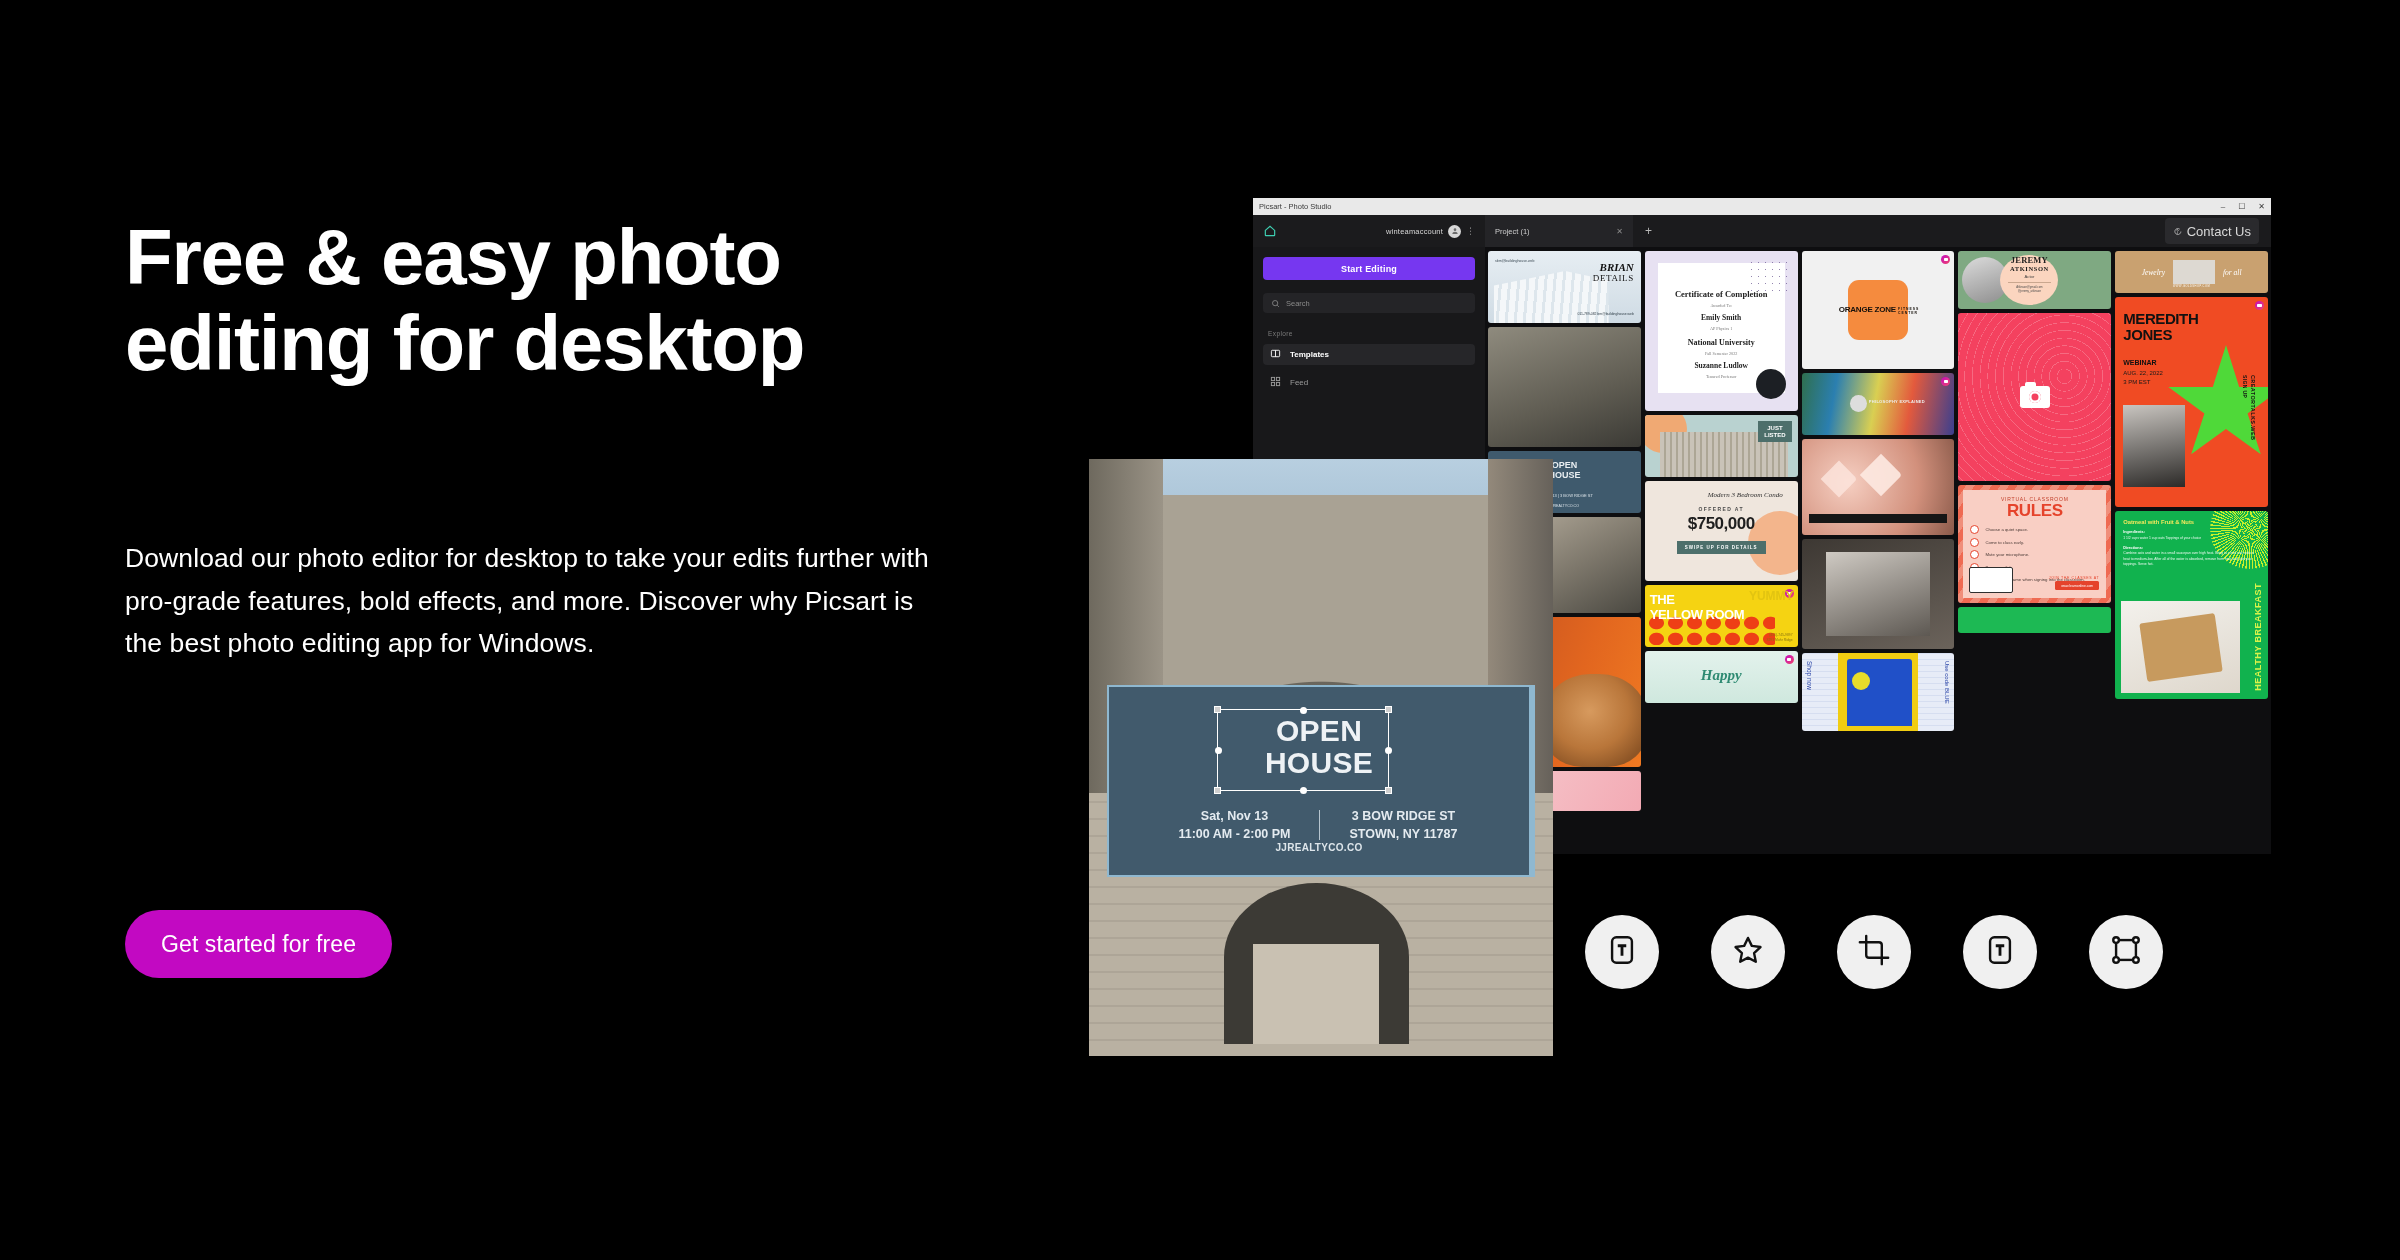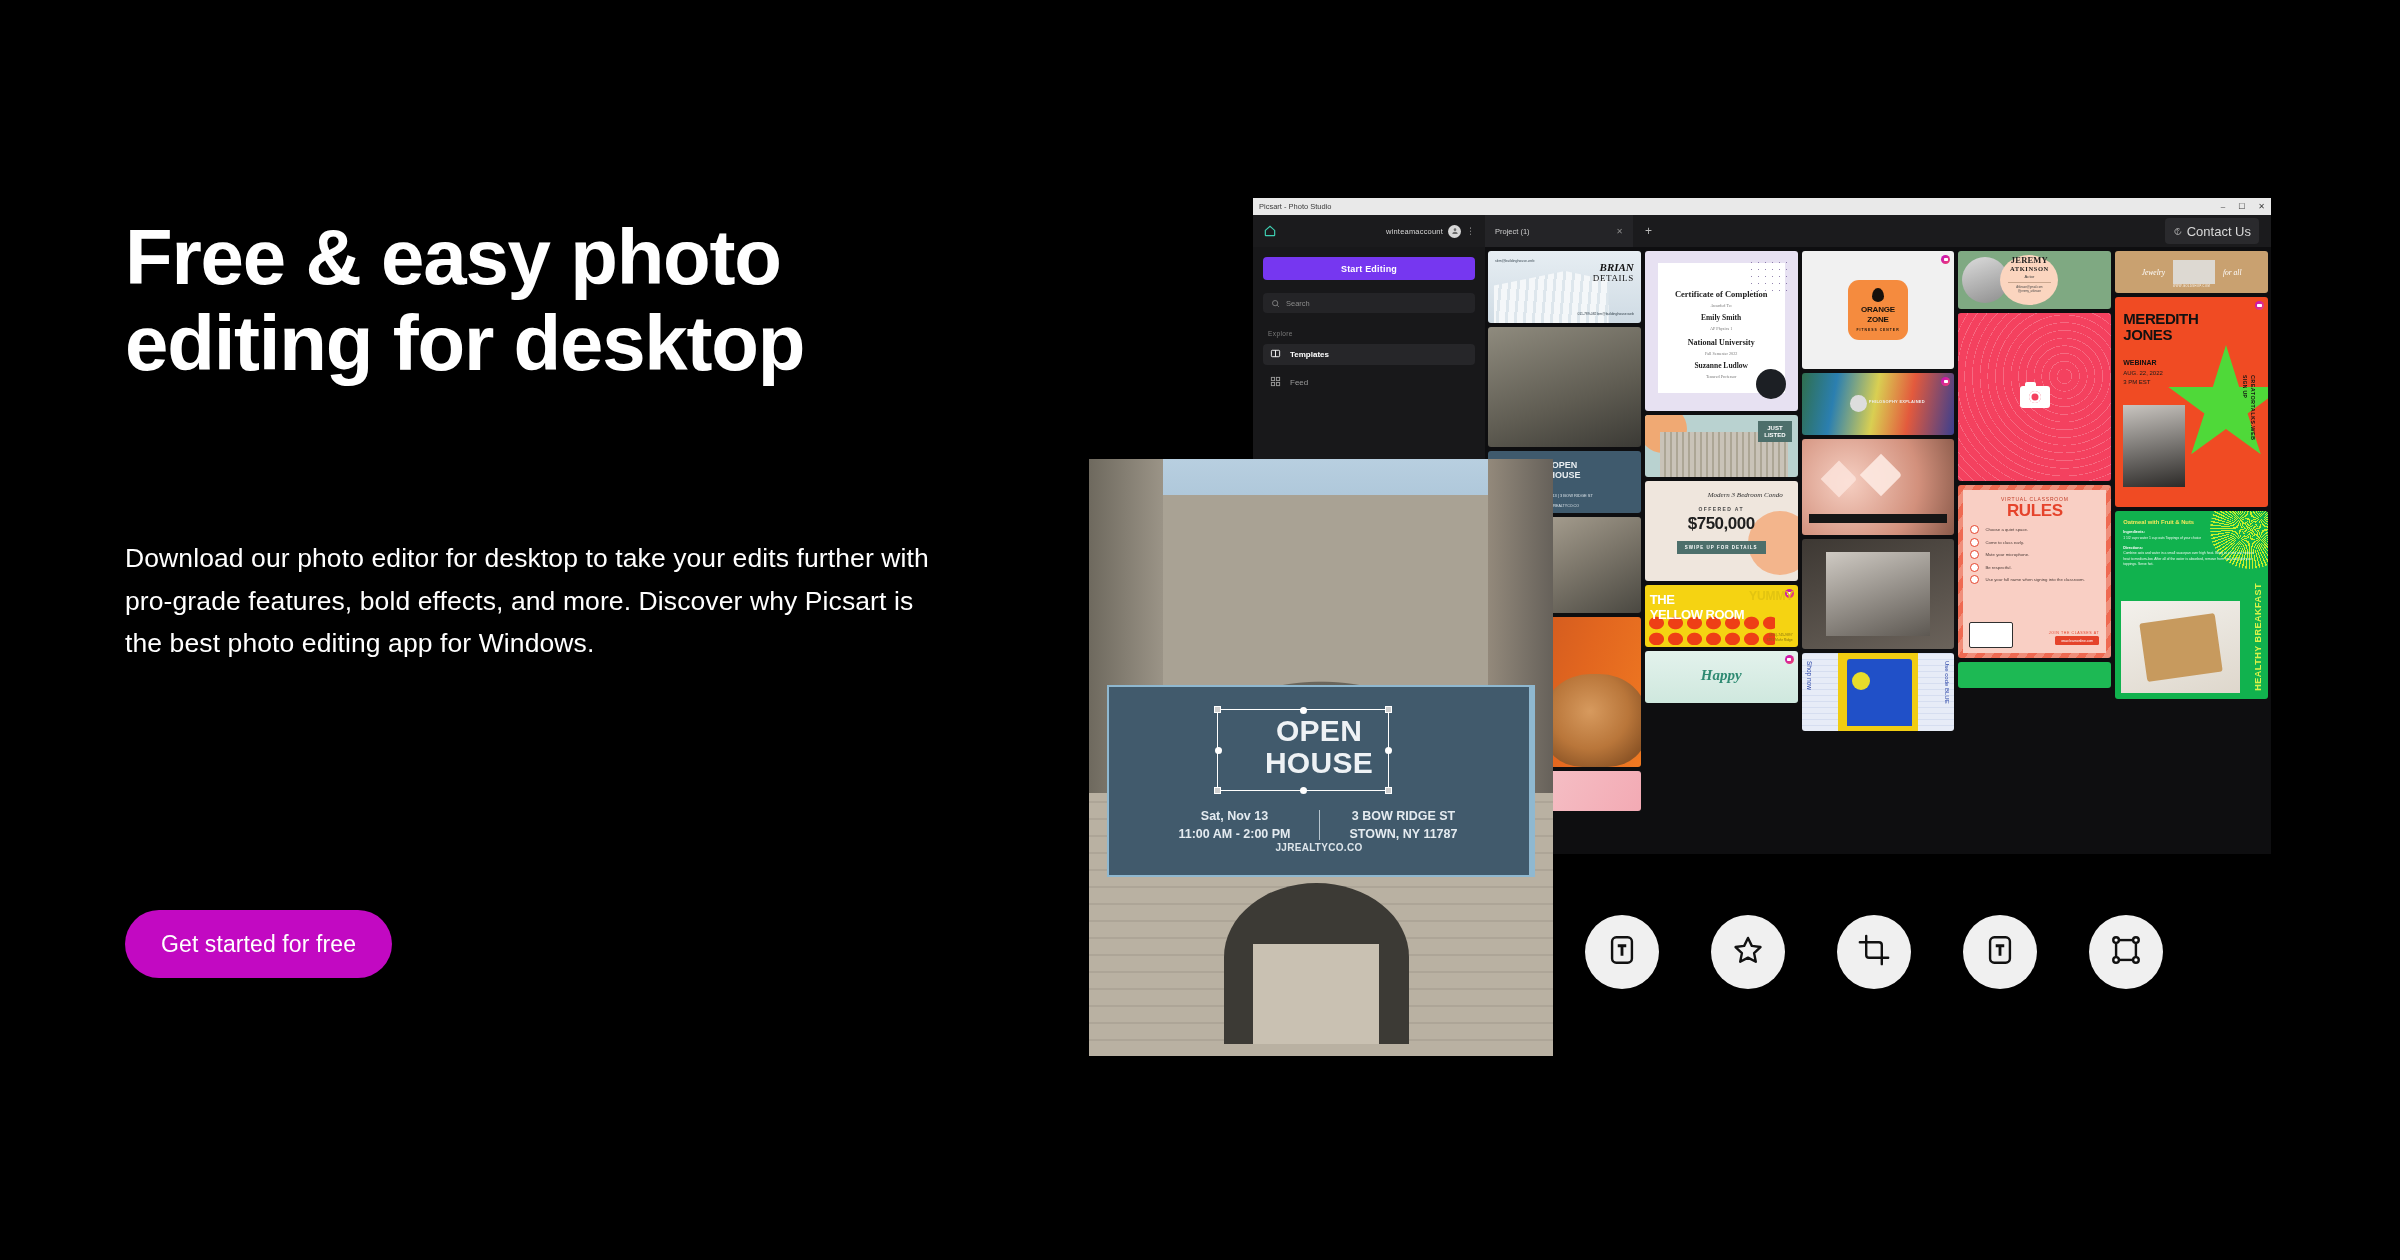--- a/index.html
+++ b/index.html
@@ -151,21 +151,21 @@
   .c-yellow .t2 { position:absolute; left:5px; top:22px; font-size:13px; font-weight:800; color:#fff; letter-spacing:-.5px; }
   .c-yellow .gh { position:absolute; right:4px; top:4px; font-size:12px; font-weight:800; color:#e2c411; }
   .c-yellow .dots { position:absolute; left:2px; bottom:2px; width:84%; height:30px;
      background-image:radial-gradient(#ee3f16 7px, transparent 8px); background-size:19px 16px; }
   .c-yellow .ph { position:absolute; right:5px; bottom:4px; font-size:3.4px; color:#8a7410; text-align:right; line-height:1.5; }
 
   .c-happy { height:52px; background:linear-gradient(180deg,#e3f2ec,#cfe8de); position:relative; }
   .c-happy .hp { position:absolute; left:0;right:0; top:16px; text-align:center; font-family:"Liberation Serif",serif; font-style:italic; font-weight:700; font-size:15px; color:#2e8a72; }
 
   .c-orange { height:118px; background:#f1f1f1; display:flex; align-items:center; justify-content:center; position:relative; }
-  .c-orange .sq { width:60px;height:60px;border-radius:11px;background:#f58b3e; display:flex;flex-direction:column;align-items:center;justify-content:center; gap:2px; }
+  .c-orange .sq { width:60px;height:60px;border-radius:11px;background:#f58b3e; display:flex;flex-direction:row;align-items:center;justify-content:center; gap:2px; }
   .c-orange .l1 { font-size:8px; font-weight:800; color:#16110c; line-height:1; text-align:center; letter-spacing:-.2px; }
   .c-orange .l2 { font-size:3.4px; font-weight:700; color:#16110c; letter-spacing:1px; margin-top:2px; }
   .c-orange .pin { width:12px;height:14px;background:#16110c; border-radius:50% 50% 50% 50%/60% 60% 40% 40%; margin-bottom:2px; }
 
   .c-rainbow { height:62px; background:linear-gradient(100deg,#2f6f4e,#2b7fb0 22%,#d9cf52 48%,#e35a3d 70%,#3a3f8f 100%); filter:blur(.3px); position:relative; }
   .c-rainbow .lbl { position:absolute; left:44%; top:42%; font-size:4px; color:#eee; font-weight:700; letter-spacing:.3px; }
   .c-rainbow .disc { position:absolute; left:32%; top:36%; width:17px;height:17px;border-radius:50%;background:#ddd; }
 
   .c-heart { height:96px; background:radial-gradient(circle at 30% 45%,#f6cfc2,#d2907c 60%,#8a5a4a); position:relative; }
   .c-heart .strip { position:absolute; left:7px; right:7px; bottom:12px; height:9px; background:#161616; }
@@ -190,21 +190,21 @@
   .c-jeremy .n3 { font-size:4.2px; color:#3c3c3c; margin-top:1.5px; }
   .c-jeremy .n4 { font-size:2.8px; color:#4a4a4a; margin-top:3px; text-align:center; line-height:1.5; border-top:.5px solid #caa78f; padding-top:2px; width:74%; }
 
   .c-cam { height:168px; background:#f4415f; position:relative; overflow:hidden; }
   .c-cam .rings { position:absolute; inset:-30%; border-radius:50%;
      background:repeating-radial-gradient(circle at 60% 40%, transparent 0 7px, rgba(255,255,255,.22) 7px 7.7px); transform:rotate(12deg); }
   .c-cam .ic { position:absolute; left:50%; top:50%; transform:translate(-50%,-50%); width:30px;height:22px;background:#fff; border-radius:3px; }
   .c-cam .ic:after { content:""; position:absolute; left:50%;top:50%; transform:translate(-50%,-50%); width:12px;height:12px;border-radius:50%; background:#f4415f; box-shadow:0 0 0 2.5px #fff inset; }
   .c-cam .ic:before { content:""; position:absolute; left:5px; top:-4px; width:11px;height:5px;background:#fff;border-radius:2px 2px 0 0; }
 
-  .c-rules { height:173px; background:repeating-linear-gradient(125deg,#ef6a52 0 7px,#f08e7a 7px 14px); padding:5px; position:relative; }
+  .c-rules { height:118px; background:repeating-linear-gradient(125deg,#ef6a52 0 7px,#f08e7a 7px 14px); padding:5px; position:relative; }
   .c-rules .in { background:#f9cfc4; width:100%; height:100%; padding:6px 7px; position:relative; }
   .c-rules .t1 { text-align:center; font-size:5px; color:#c2402b; letter-spacing:.8px; }
   .c-rules .t2 { text-align:center; font-size:17px; font-weight:800; color:#e5432b; line-height:1; letter-spacing:-.4px; }
   .c-rules ul { list-style:none; margin-top:6px; }
   .c-rules li { display:flex; align-items:center; gap:6px; margin-bottom:3.5px; font-size:4.3px; color:#4a3a36; }
   .c-rules .ci { width:9px;height:9px;border-radius:50%;background:#fff; border:.6px solid #e5432b; flex-shrink:0; }
   .c-rules .lap { position:absolute; left:6px; bottom:5px; width:44px;height:26px;background:#fff; border:1.4px solid #2f2f2f; border-radius:2px; }
   .c-rules .join { position:absolute; right:7px; bottom:18px; font-size:3.6px; color:#e5432b; letter-spacing:.6px; }
   .c-rules .web { position:absolute; right:7px; bottom:8px; background:#e5432b; color:#fff; font-size:3.4px; padding:2.5px 6px; border-radius:1.5px; }
 

